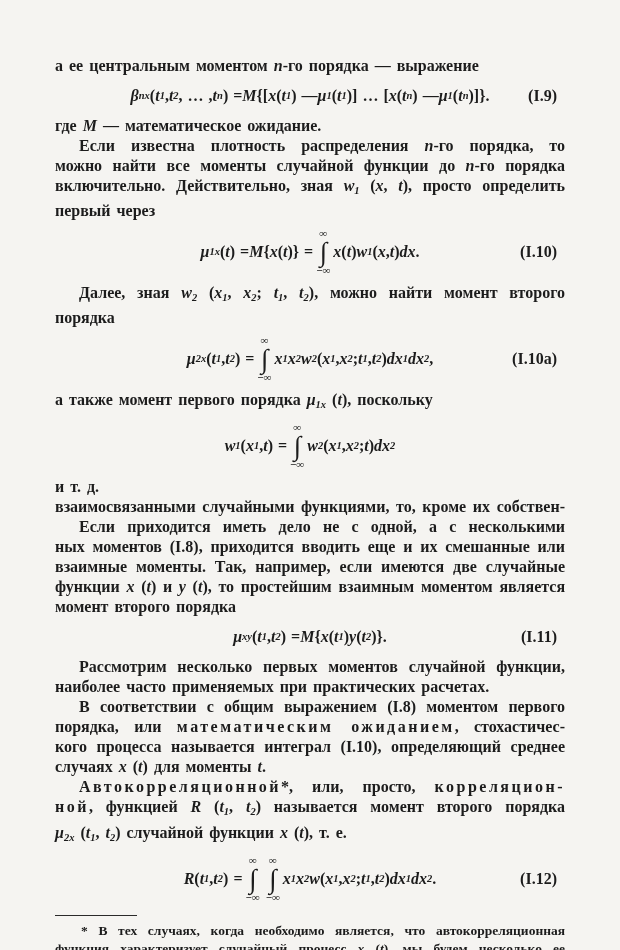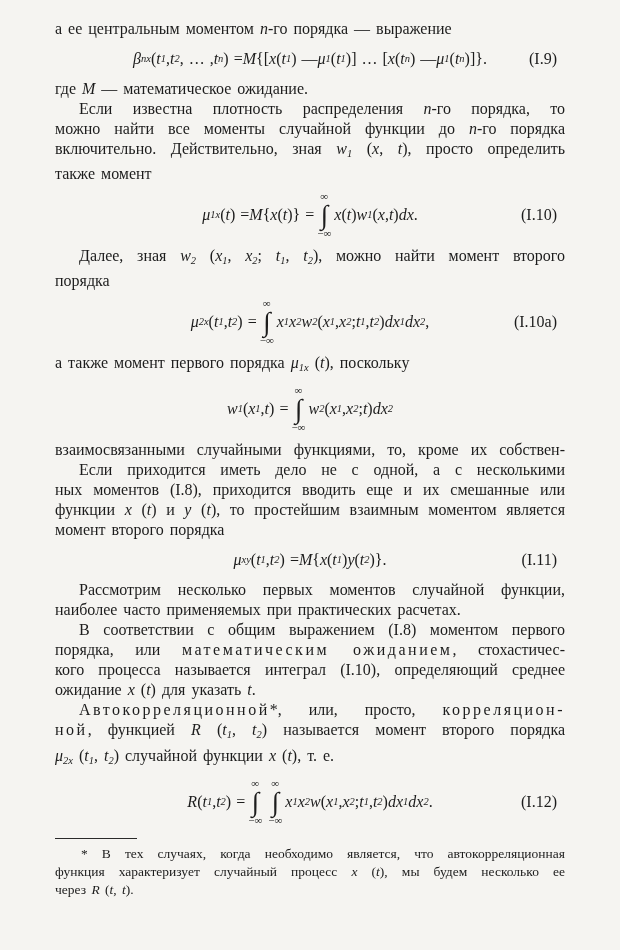--- a/index.html
+++ b/index.html
@@ -8,22 +8,23 @@
     background: #f5f4f1;
     color: #1c1c1c;
     font-family: "Liberation Serif", "DejaVu Serif", serif;
     font-size: 16px;
     line-height: 20px;
     overflow: hidden;
   }
   .page {
     box-sizing: border-box;
     width: 620px; height: 950px;
-    padding: 19px 55px 0 55px;
+    padding: 56px 55px 0 55px;
     position: relative;
+    font-weight: bold;
   }
   .line { word-spacing: 2px; }
   .line.just { text-align: justify; text-align-last: justify; }
   .line.indent { text-indent: 24px; }
 
   .tk-t { font-style: normal; }
   .tk-i { font-style: italic; }
   .tk-s { font-style: italic; font-size: 10.5px; vertical-align: -0.3em; letter-spacing: 0; }
   .tk-e { letter-spacing: 2.5px; }
 
@@ -109,21 +110,21 @@
         <span class="tk-t">)]}.</span>
       </span>
     <span class="eq-label">(I.9)</span>
   </div>
 
   <div class="line"><span class="tk-t">где </span><span class="tk-i">M</span><span class="tk-t"> — математическое ожидание.</span></div>
 
   <div class="line just indent"><span class="tk-t">Если известна плотность распределения </span><span class="tk-i">n</span><span class="tk-t">-го порядка, то</span></div>
   <div class="line just"><span class="tk-t">можно найти все моменты случайной функции до </span><span class="tk-i">n</span><span class="tk-t">-го порядка</span></div>
   <div class="line just"><span class="tk-t">включительно. Действительно, зная </span><span class="tk-i">w</span><span class="tk-s">1</span><span class="tk-t"> (</span><span class="tk-i">x</span><span class="tk-t">, </span><span class="tk-i">t</span><span class="tk-t">), просто определить</span></div>
-  <div class="line"><span class="tk-t">также момент</span></div>
+  <div class="line"><span class="tk-t">первый через</span></div>
 
   <div class="formula tall">
     <span class="body">
         <span class="tk-i">μ</span>
         <span class="tk-s">1x</span>
         <span class="tk-t"> (</span>
         <span class="tk-i">t</span>
         <span class="tk-t">) = </span>
         <span class="tk-i">M</span>
         <span class="tk-t"> {</span>
@@ -227,24 +228,26 @@
         <span class="tk-i">x</span>
         <span class="tk-s">2</span>
         <span class="tk-t">; </span>
         <span class="tk-i">t</span>
         <span class="tk-t">) </span>
         <span class="tk-i">dx</span>
         <span class="tk-s">2</span>
       </span>
   </div>
 
+  <div class="line"><span class="tk-t">и т. д.</span></div>
 
   <div class="line just"><span class="tk-t">взаимосвязанными случайными функциями, то, кроме их собствен-</span></div>
   <div class="line just indent"><span class="tk-t">Если приходится иметь дело не с одной, а с несколькими</span></div>
   <div class="line just"><span class="tk-t">ных моментов (I.8), приходится вводить еще и их смешанные или</span></div>
+  <div class="line just"><span class="tk-t">взаимные моменты. Так, например, если имеются две случайные</span></div>
   <div class="line just"><span class="tk-t">функции </span><span class="tk-i">x</span><span class="tk-t"> (</span><span class="tk-i">t</span><span class="tk-t">) и </span><span class="tk-i">y</span><span class="tk-t"> (</span><span class="tk-i">t</span><span class="tk-t">), то простейшим взаимным моментом является</span></div>
   <div class="line"><span class="tk-t">момент второго порядка</span></div>
 
   <div class="formula short">
     <span class="body">
         <span class="tk-i">μ</span>
         <span class="tk-s">xy</span>
         <span class="tk-t"> (</span>
         <span class="tk-i">t</span>
         <span class="tk-s">1</span>
@@ -267,21 +270,21 @@
       </span>
     <span class="eq-label">(I.11)</span>
   </div>
 
   <div class="line just indent"><span class="tk-t">Рассмотрим несколько первых моментов случайной функции,</span></div>
   <div class="line"><span class="tk-t">наиболее часто применяемых при практических расчетах.</span></div>
 
   <div class="line just indent"><span class="tk-t">В соответствии с общим выражением (I.8) моментом первого</span></div>
   <div class="line just"><span class="tk-t">порядка, или </span><span class="tk-e">математическим ожиданием</span><span class="tk-t">, стохастичес-</span></div>
   <div class="line just"><span class="tk-t">кого процесса называется интеграл (I.10), определяющий среднее</span></div>
-  <div class="line"><span class="tk-t">ожидание </span><span class="tk-i">x</span><span class="tk-t"> (</span><span class="tk-i">t</span><span class="tk-t">) для указать </span><span class="tk-i">t</span><span class="tk-t">.</span></div>
+  <div class="line"><span class="tk-t">случаях </span><span class="tk-i">x</span><span class="tk-t"> (</span><span class="tk-i">t</span><span class="tk-t">) для моменты </span><span class="tk-i">t</span><span class="tk-t">.</span></div>
 
   <div class="line just indent"><span class="tk-e">Автокорреляционной</span><span class="tk-t">*, или, просто, </span><span class="tk-e">корреляцион-</span></div>
   <div class="line just"><span class="tk-e">ной</span><span class="tk-t">, функцией </span><span class="tk-i">R</span><span class="tk-t"> (</span><span class="tk-i">t</span><span class="tk-s">1</span><span class="tk-t">, </span><span class="tk-i">t</span><span class="tk-s">2</span><span class="tk-t">) называется момент второго порядка</span></div>
   <div class="line"><span class="tk-i">μ</span><span class="tk-s">2x</span><span class="tk-t"> (</span><span class="tk-i">t</span><span class="tk-s">1</span><span class="tk-t">, </span><span class="tk-i">t</span><span class="tk-s">2</span><span class="tk-t">) случайной функции </span><span class="tk-i">x</span><span class="tk-t"> (</span><span class="tk-i">t</span><span class="tk-t">), т. е.</span></div>
 
   <div class="formula tall">
     <span class="body">
         <span class="tk-i">R</span>
         <span class="tk-t"> (</span>
         <span class="tk-i">t</span>

